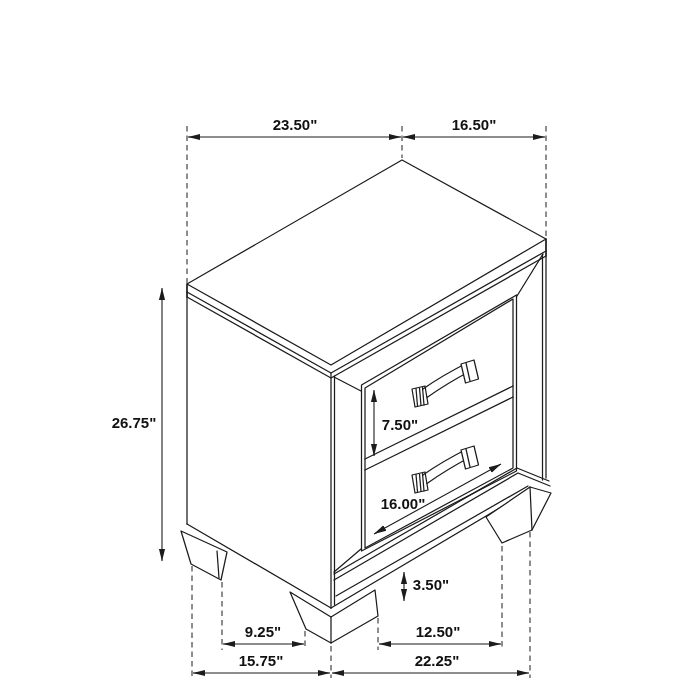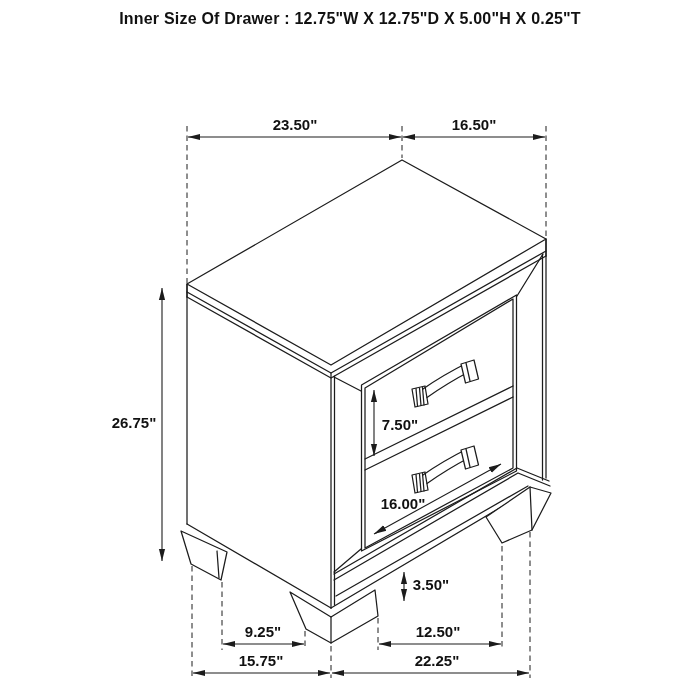--- a/index.html
+++ b/index.html
@@ -12,21 +12,20 @@
   .objf{fill:#ffffff;stroke:#1c1c1c;stroke-width:1.25;stroke-linejoin:round;}
   .dim{fill:none;stroke:#1c1c1c;stroke-width:1.1;}
   .ext{fill:none;stroke:#1c1c1c;stroke-width:1;stroke-dasharray:5.5 4;}
   .lbl{font-family:"Liberation Sans",sans-serif;font-size:15px;font-weight:bold;fill:#111;}
 </style>
 </head>
 <body>
 
 <div class="canvas">
 
-  <div class="title">Inner Size Of Drawer : 12.75"W X 12.75"D X 5.00"H X 0.25"T</div>
 
   <svg width="700" height="700" viewBox="0 0 700 700">
     <defs>
       <marker id="ah" markerWidth="13" markerHeight="9" refX="12.4" refY="4.5" orient="auto-start-reverse" markerUnits="userSpaceOnUse">
         <path d="M0,1.3 L12.5,4.5 L0,7.7 Z" fill="#1c1c1c"></path>
       </marker>
     </defs>
 
     <g>
 

